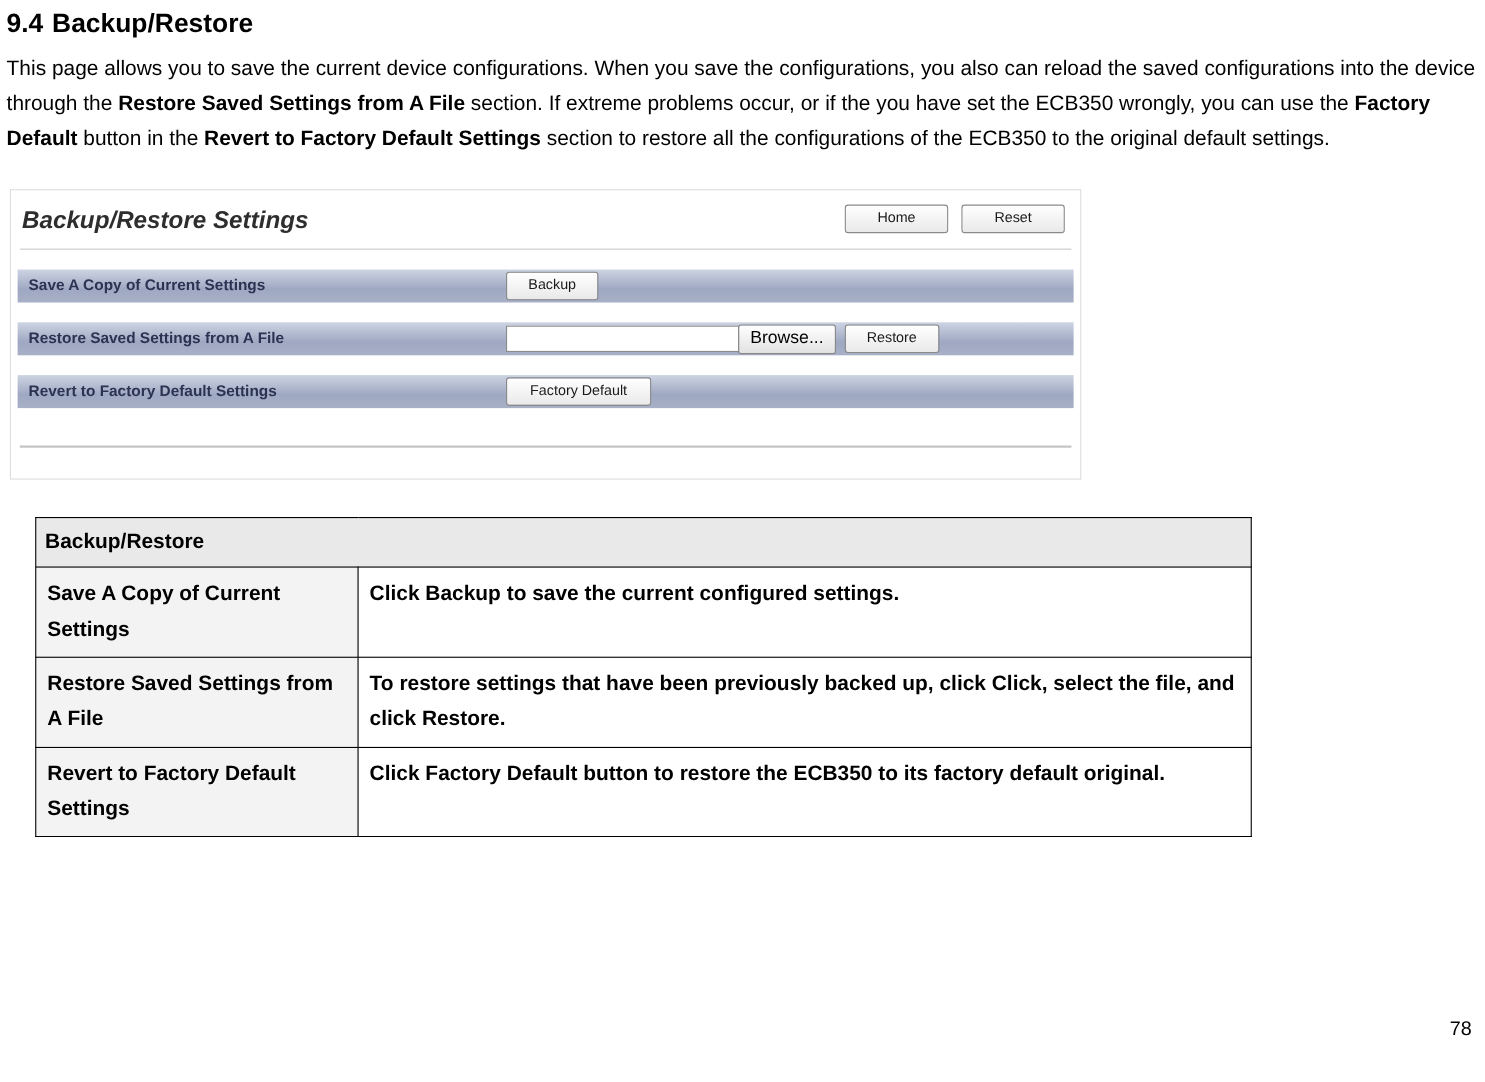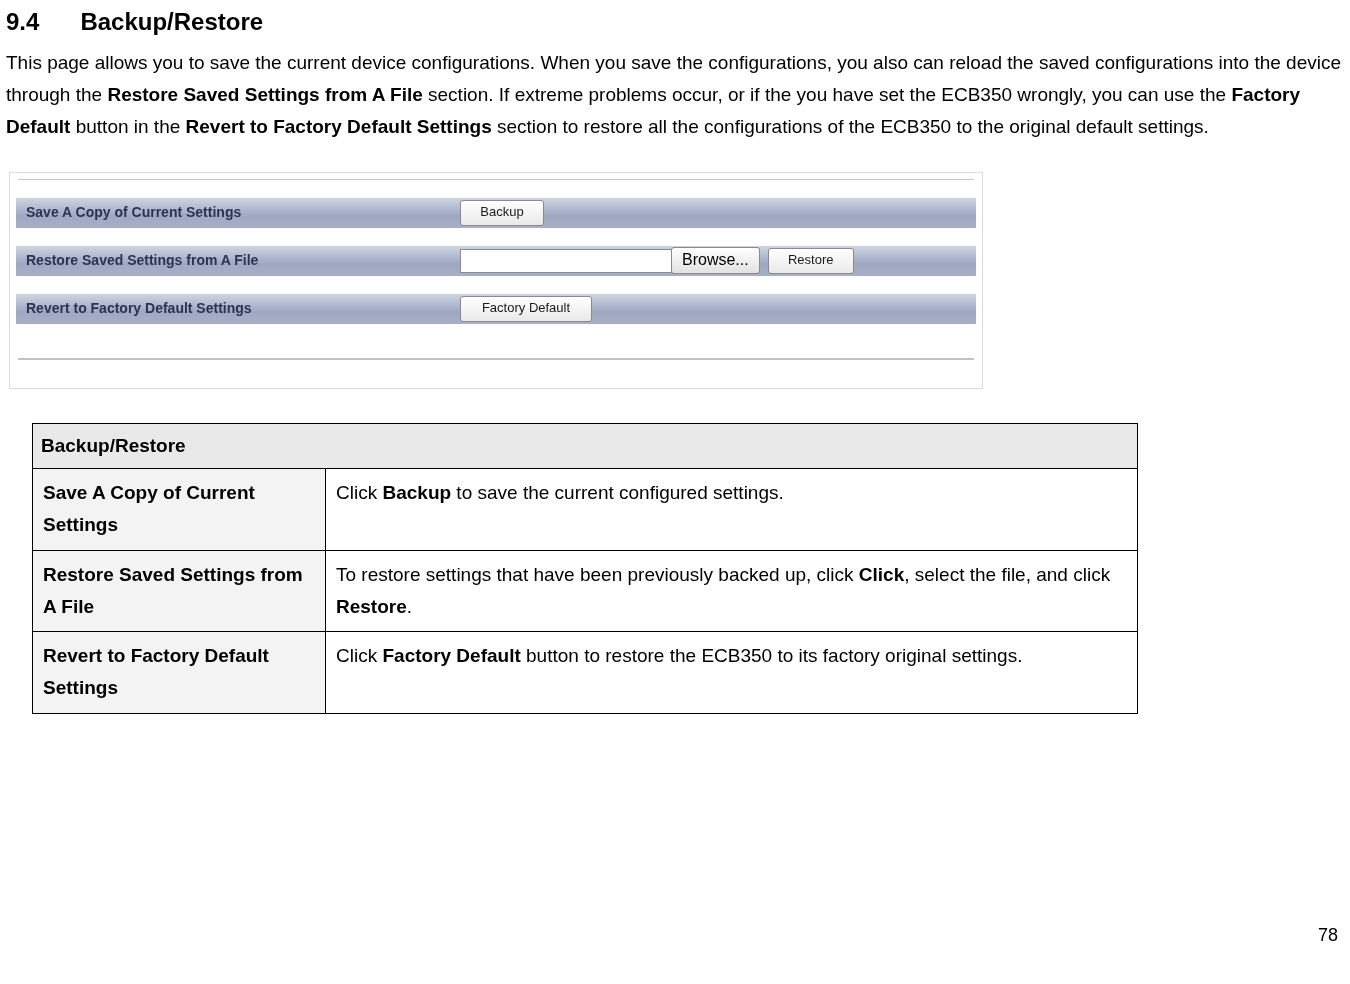--- a/index.html
+++ b/index.html
@@ -10,21 +10,21 @@
       padding: 0 0 0 6px;
       line-height: 1.7;
       color: #000;
     }
 
     .sectno-heading {
       font-weight: 700;
       font-size: 24px;
       margin: 2px 0 4px 0;
     }
-    .sectno-heading .num { margin-right: 41px; }
+    .sectno-heading .num { margin-right: 8px; }
 
     .intro { margin: 0 0 28px 0; }
 
     .screenshot {
       width: 960px;
       margin: 0 0 34px 3px;
       border: 1px solid #dcdcdc;
       background: #fff;
       padding: 6px 6px 28px 6px;
       position: relative;
@@ -123,20 +123,21 @@
       text-align: left;
       background: #e9e9e9;
       font-weight: 700;
       padding: 6px 8px;
       border: 1px solid #000;
     }
     .desc-table td {
       border: 1px solid #000;
       padding: 8px 10px;
       vertical-align: top;
+      font-weight: bold;
     }
     .desc-table td.col1 {
       width: 272px;
       background: #f3f3f3;
       font-weight: 700;
     }
 
     .pagenum {
       position: absolute;
       right: 12px;
@@ -149,20 +150,27 @@
 
 <div class="sectno-heading">
   <span class="num">9.4</span><span>Backup/Restore</span>
 </div>
 
 <div class="intro">
   <span>This page allows you to save the current device configurations. When you save the configurations, you also can reload the saved configurations into the device through the </span><b>Restore Saved Settings from A File</b><span> section. If extreme problems occur, or if the you have set the ECB350 wrongly, you can use the </span><b>Factory Default</b><span> button in the </span><b>Revert to Factory Default Settings</b><span> section to restore all the configurations of the ECB350 to the original default settings.</span>
 </div>
 
 <div class="screenshot">
+  <div class="ss-headerrow">
+    <div class="ss-title">Backup/Restore Settings</div>
+    <div class="ss-topbtns">
+      <span class="ss-btn">Home</span>
+      <span class="ss-btn">Reset</span>
+    </div>
+  </div>
   <hr class="ss-hr">
 
   <div class="ss-row">
     <div class="ss-row-label">Save A Copy of Current Settings</div>
     <div class="ss-row-ctrls">
       <span class="ss-btn" style="min-width:62px">Backup</span>
     </div>
   </div>
 
   <div class="ss-row">
@@ -199,19 +207,19 @@
   </tr>
   <tr>
     <td class="col1">Restore Saved Settings from A File</td>
     <td>
       <span>To restore settings that have been previously backed up, click </span><b>Click</b><span>, select the file, and click </span><b>Restore</b><span>.</span>
     </td>
   </tr>
   <tr>
     <td class="col1">Revert to Factory Default Settings</td>
     <td>
-      <span>Click </span><b>Factory Default</b><span> button to restore the ECB350 to its factory original settings.</span>
+      <span>Click </span><b>Factory Default</b><span> button to restore the ECB350 to its factory default original.</span>
     </td>
   </tr>
 </tbody>
   </table>
 
 <div class="pagenum">78</div>
 
 </body></html>

